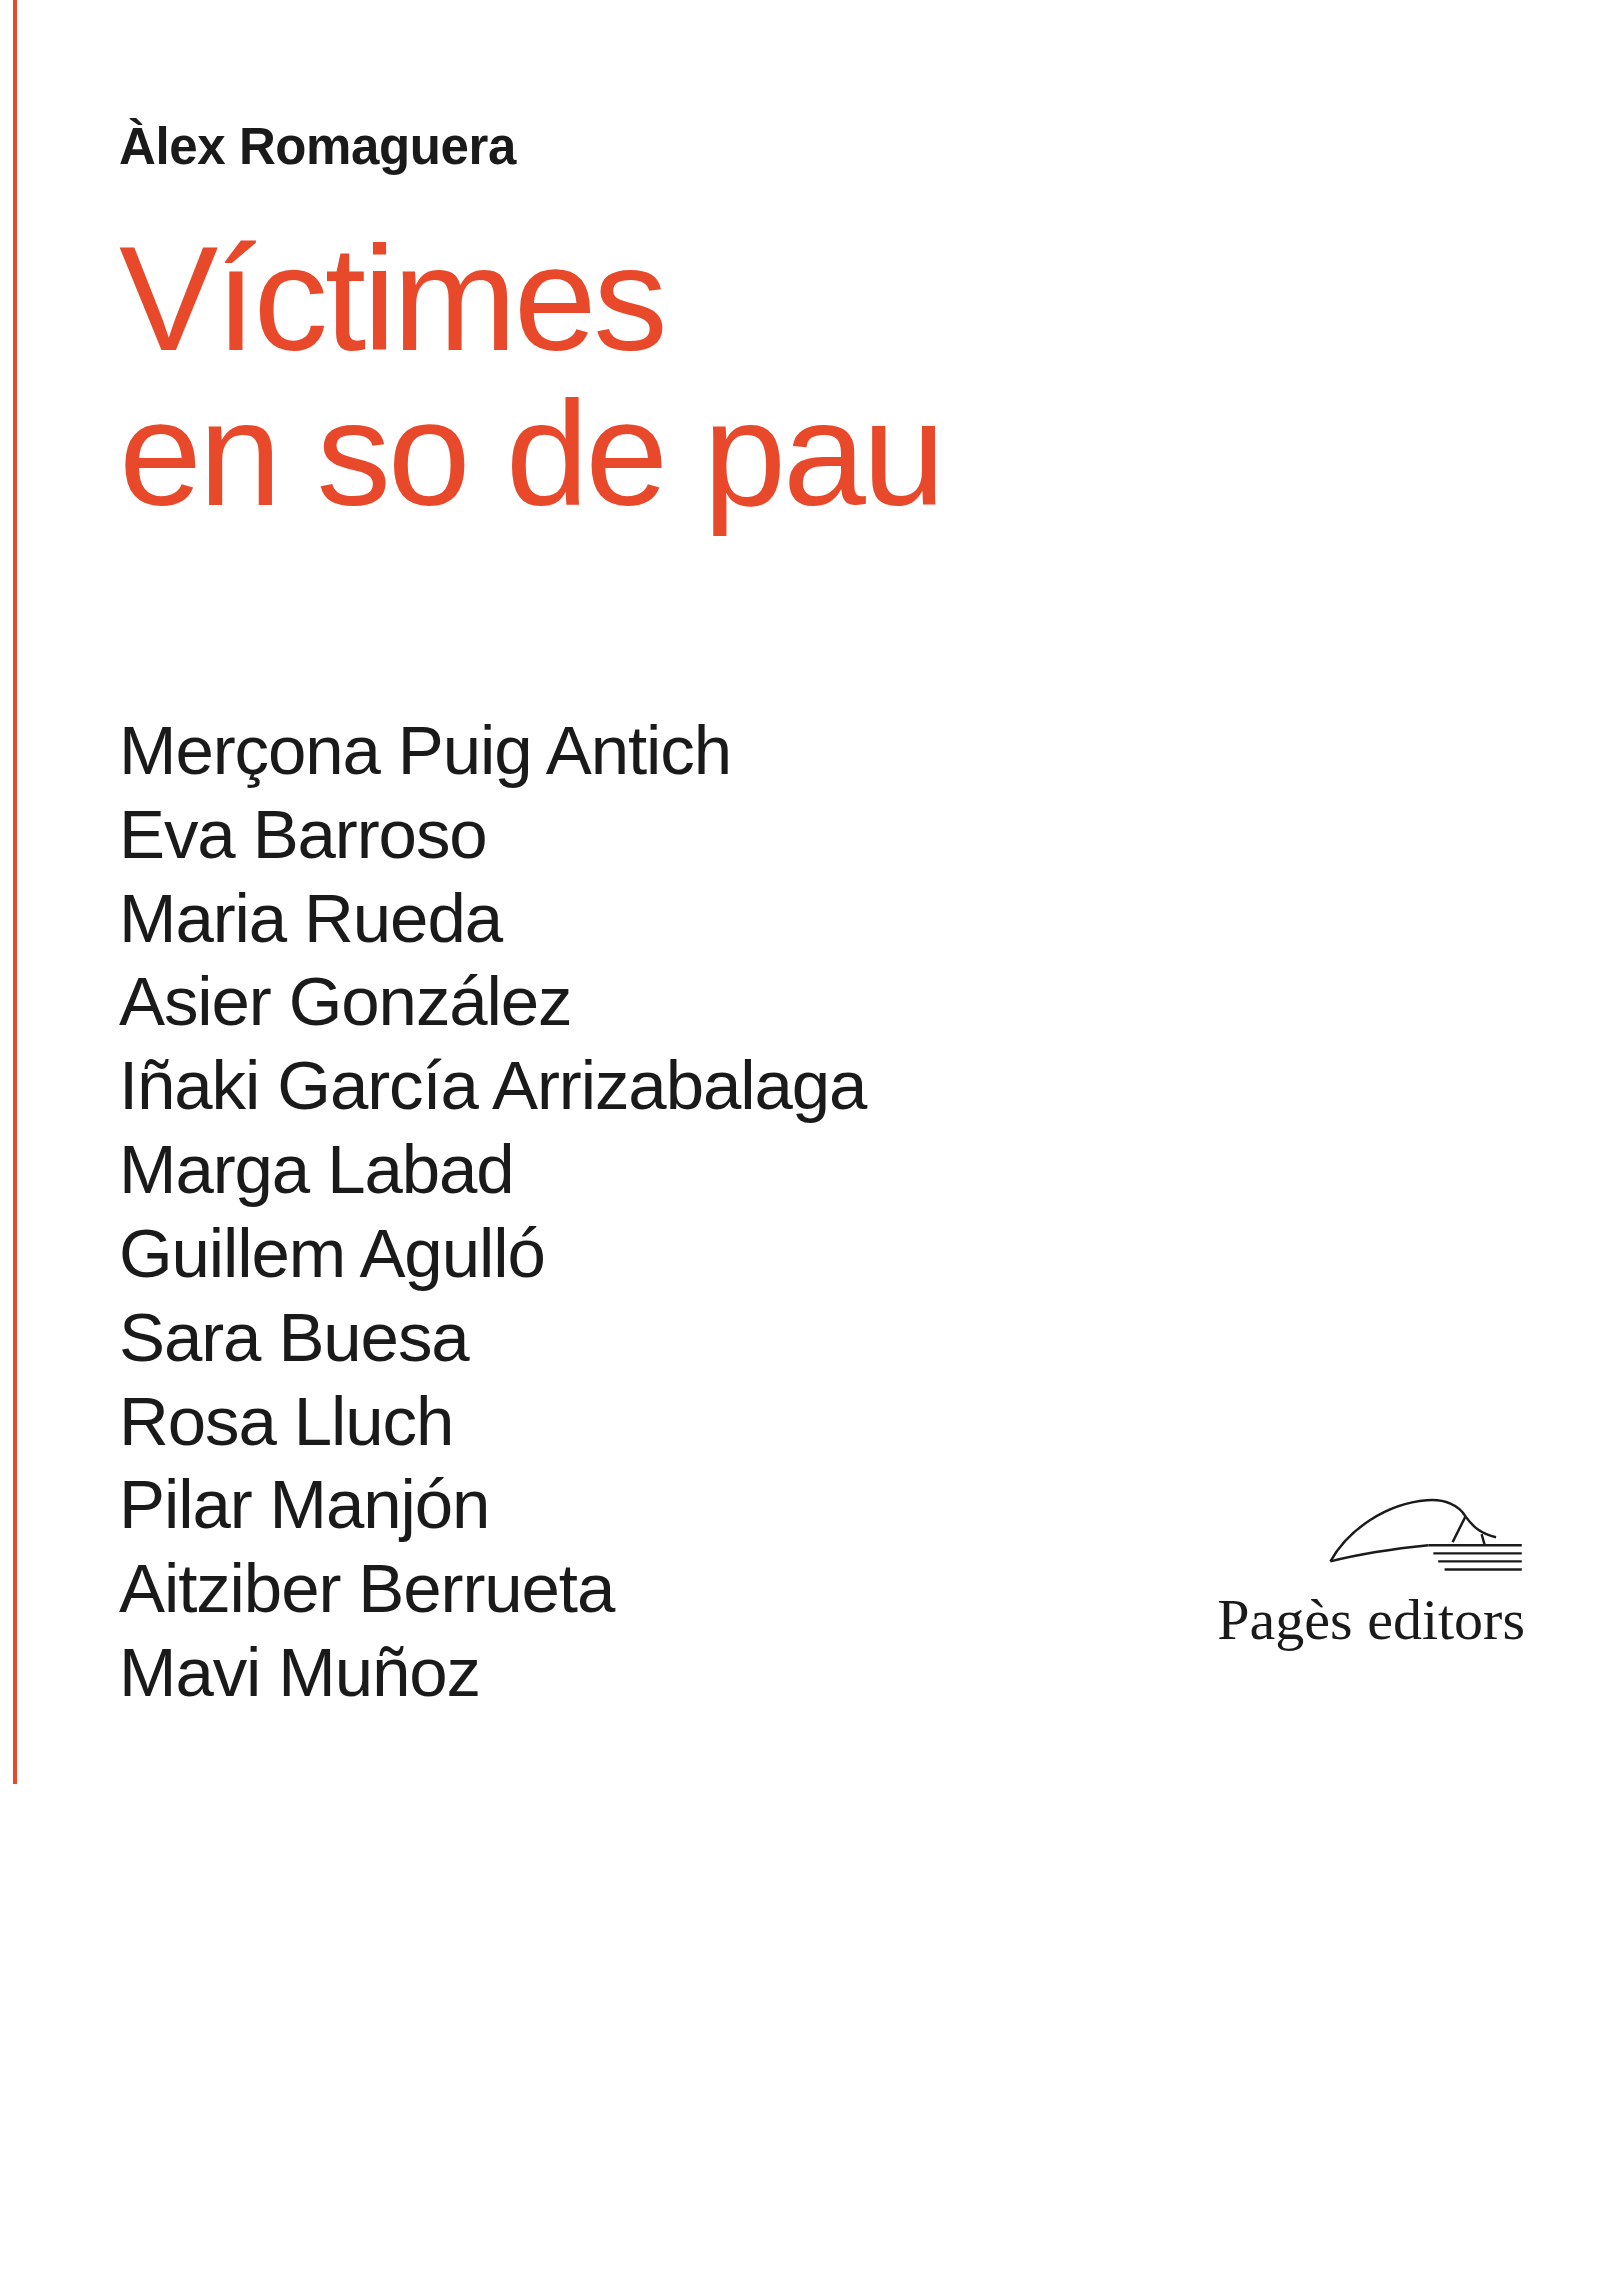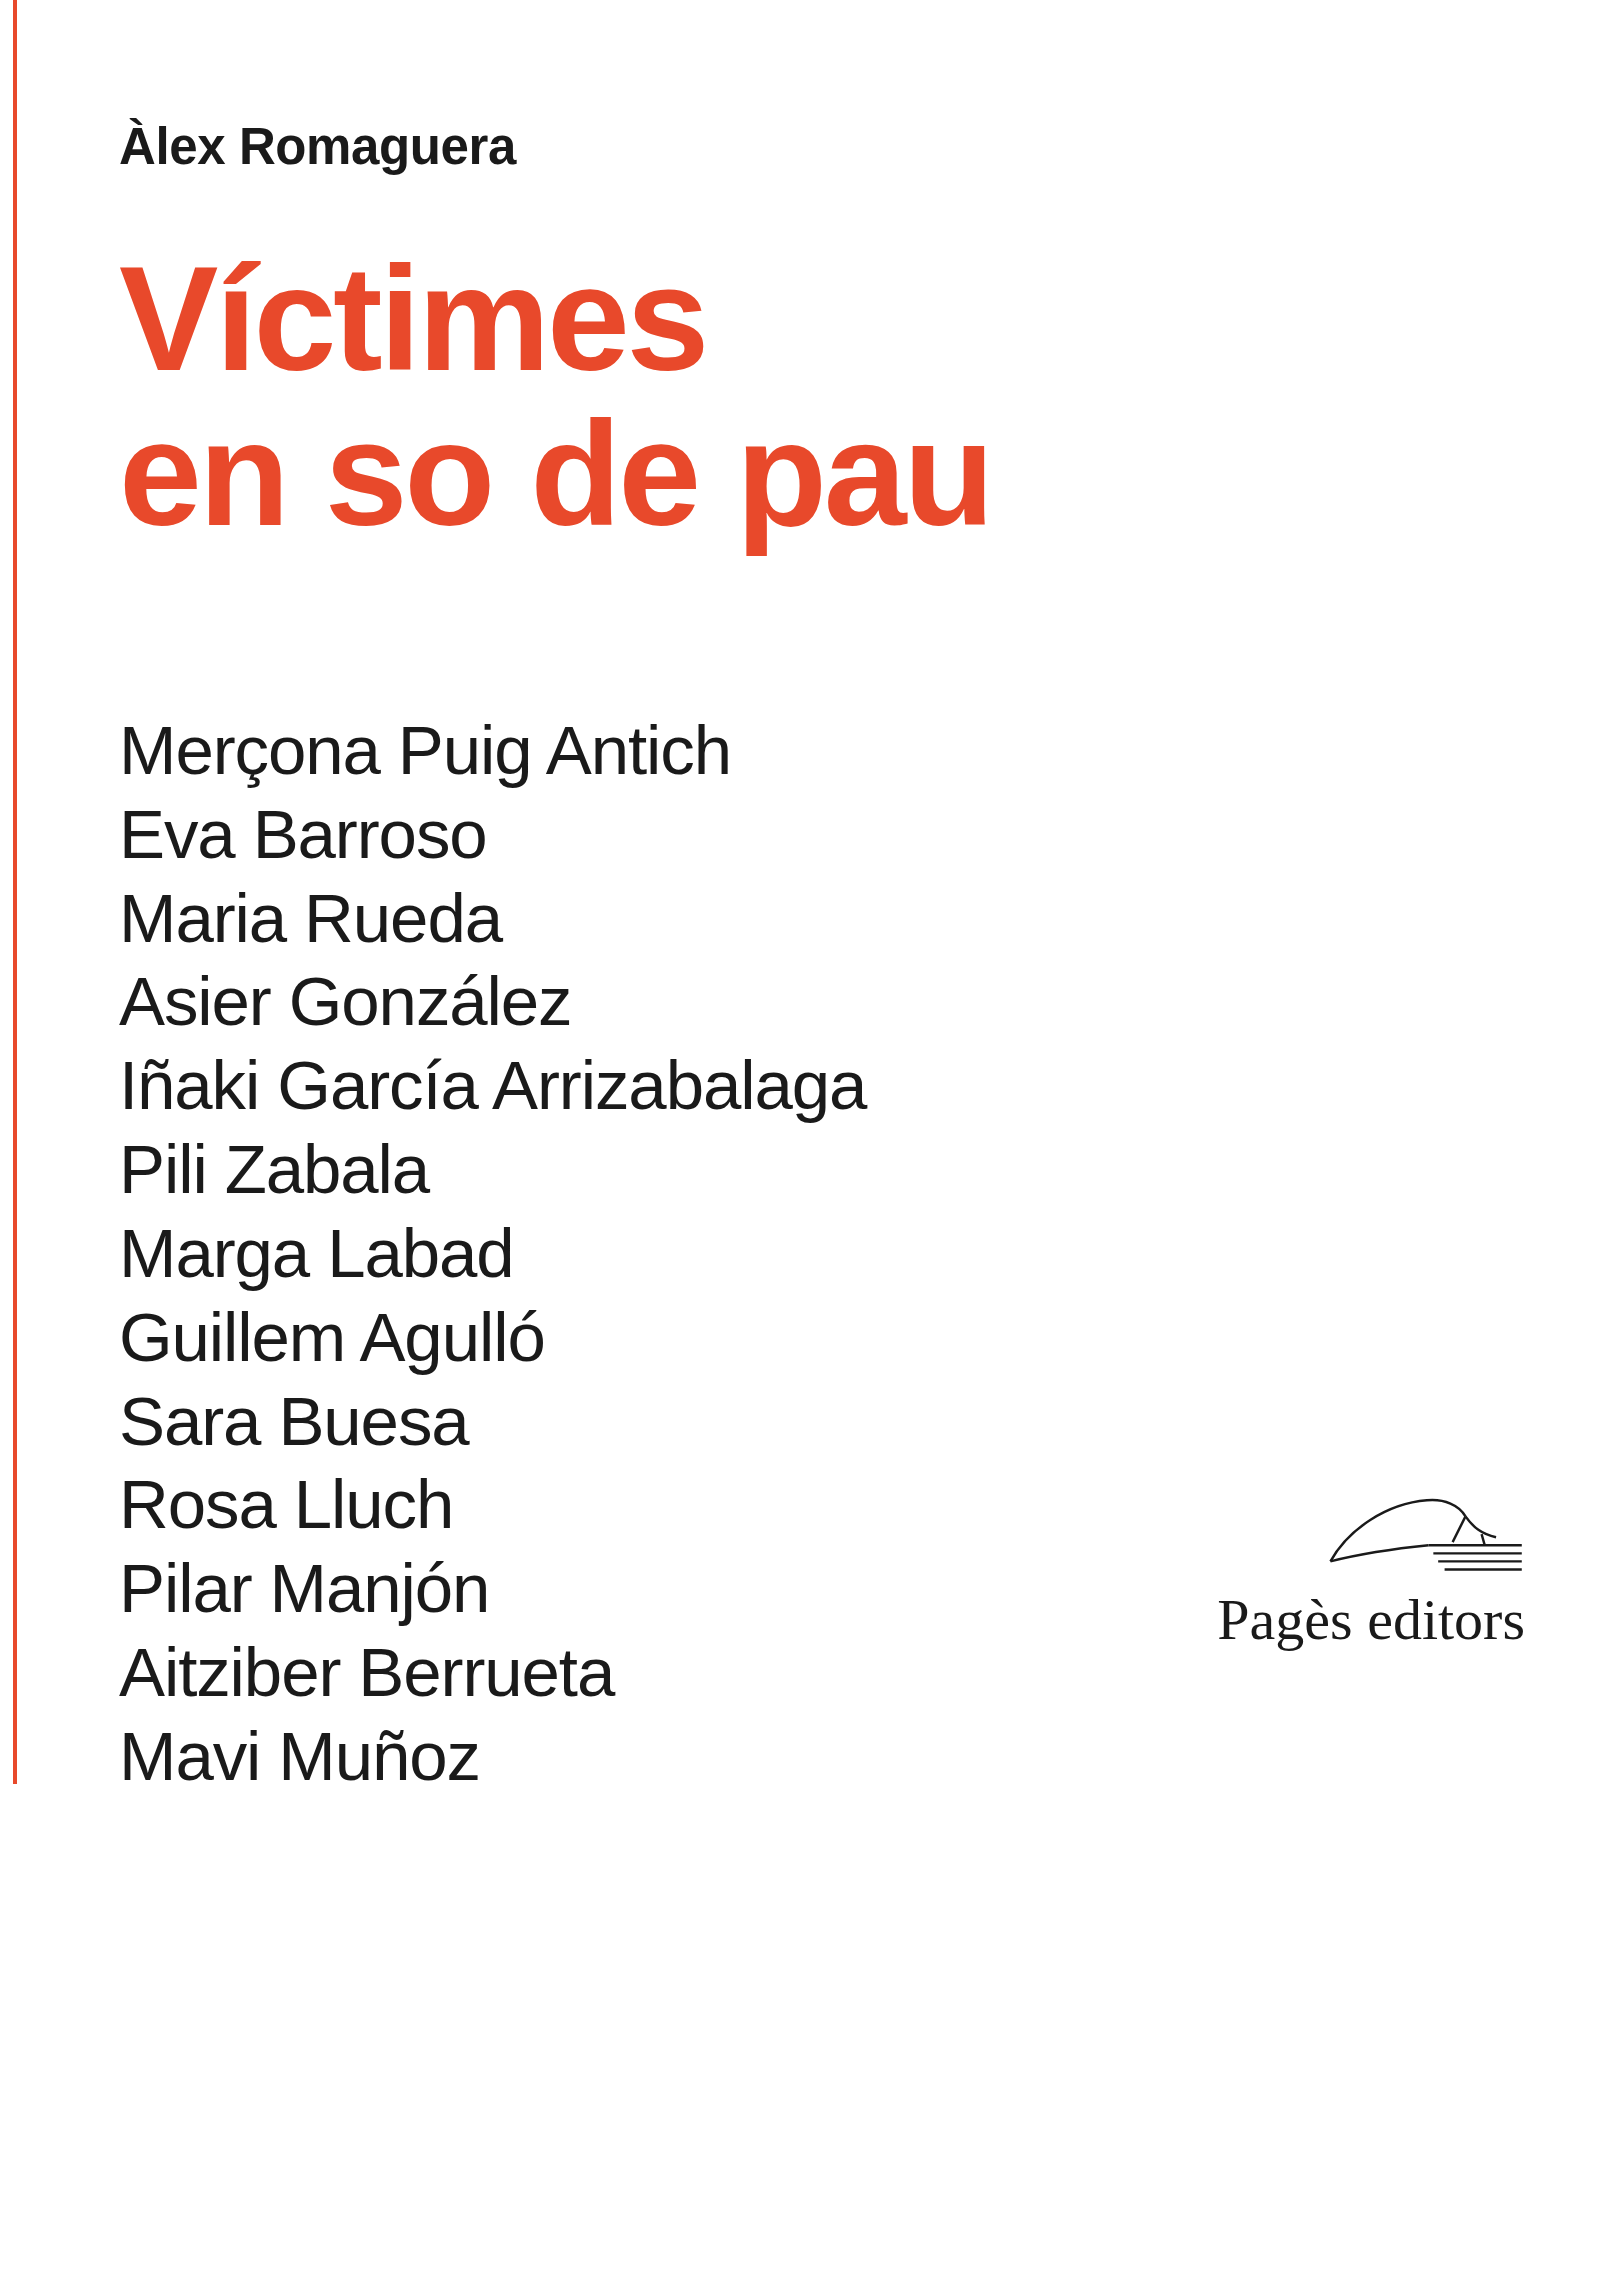--- a/index.html
+++ b/index.html
@@ -45,24 +45,23 @@
     color: #1a1a1a;
     line-height: 1.1;
   }
   .title {
     position: absolute;
     top: 222px;
     left: 0;
     width: 1321px;
     color: #E8492B;
     font-size: 149px;
-    font-weight: 700;
+    font-weight: 400;
     line-height: 1.04;
     letter-spacing: -3.2px;
-    margin-top: 20px;
   }
   .title .line {
     display: block;
     white-space: nowrap;
   }
   .names {
     position: absolute;
     top: 709px;
     left: 0;
     width: 1321px;
@@ -116,21 +115,20 @@
       <span class="line">Víctimes</span>
       <span class="line">en so de pau</span>
     </div>
 
     <div class="names">
       <span class="name">Merçona Puig Antich</span>
       <span class="name">Eva Barroso</span>
       <span class="name">Maria Rueda</span>
       <span class="name">Asier González</span>
       <span class="name">Iñaki García Arrizabalaga</span>
-      <span class="name">Pili Zabala</span>
       <span class="name">Marga Labad</span>
       <span class="name">Guillem Agulló</span>
       <span class="name">Sara Buesa</span>
       <span class="name">Rosa Lluch</span>
       <span class="name">Pilar Manjón</span>
       <span class="name">Aitziber Berrueta</span>
       <span class="name">Mavi Muñoz</span>
     </div>
 
   </div>

